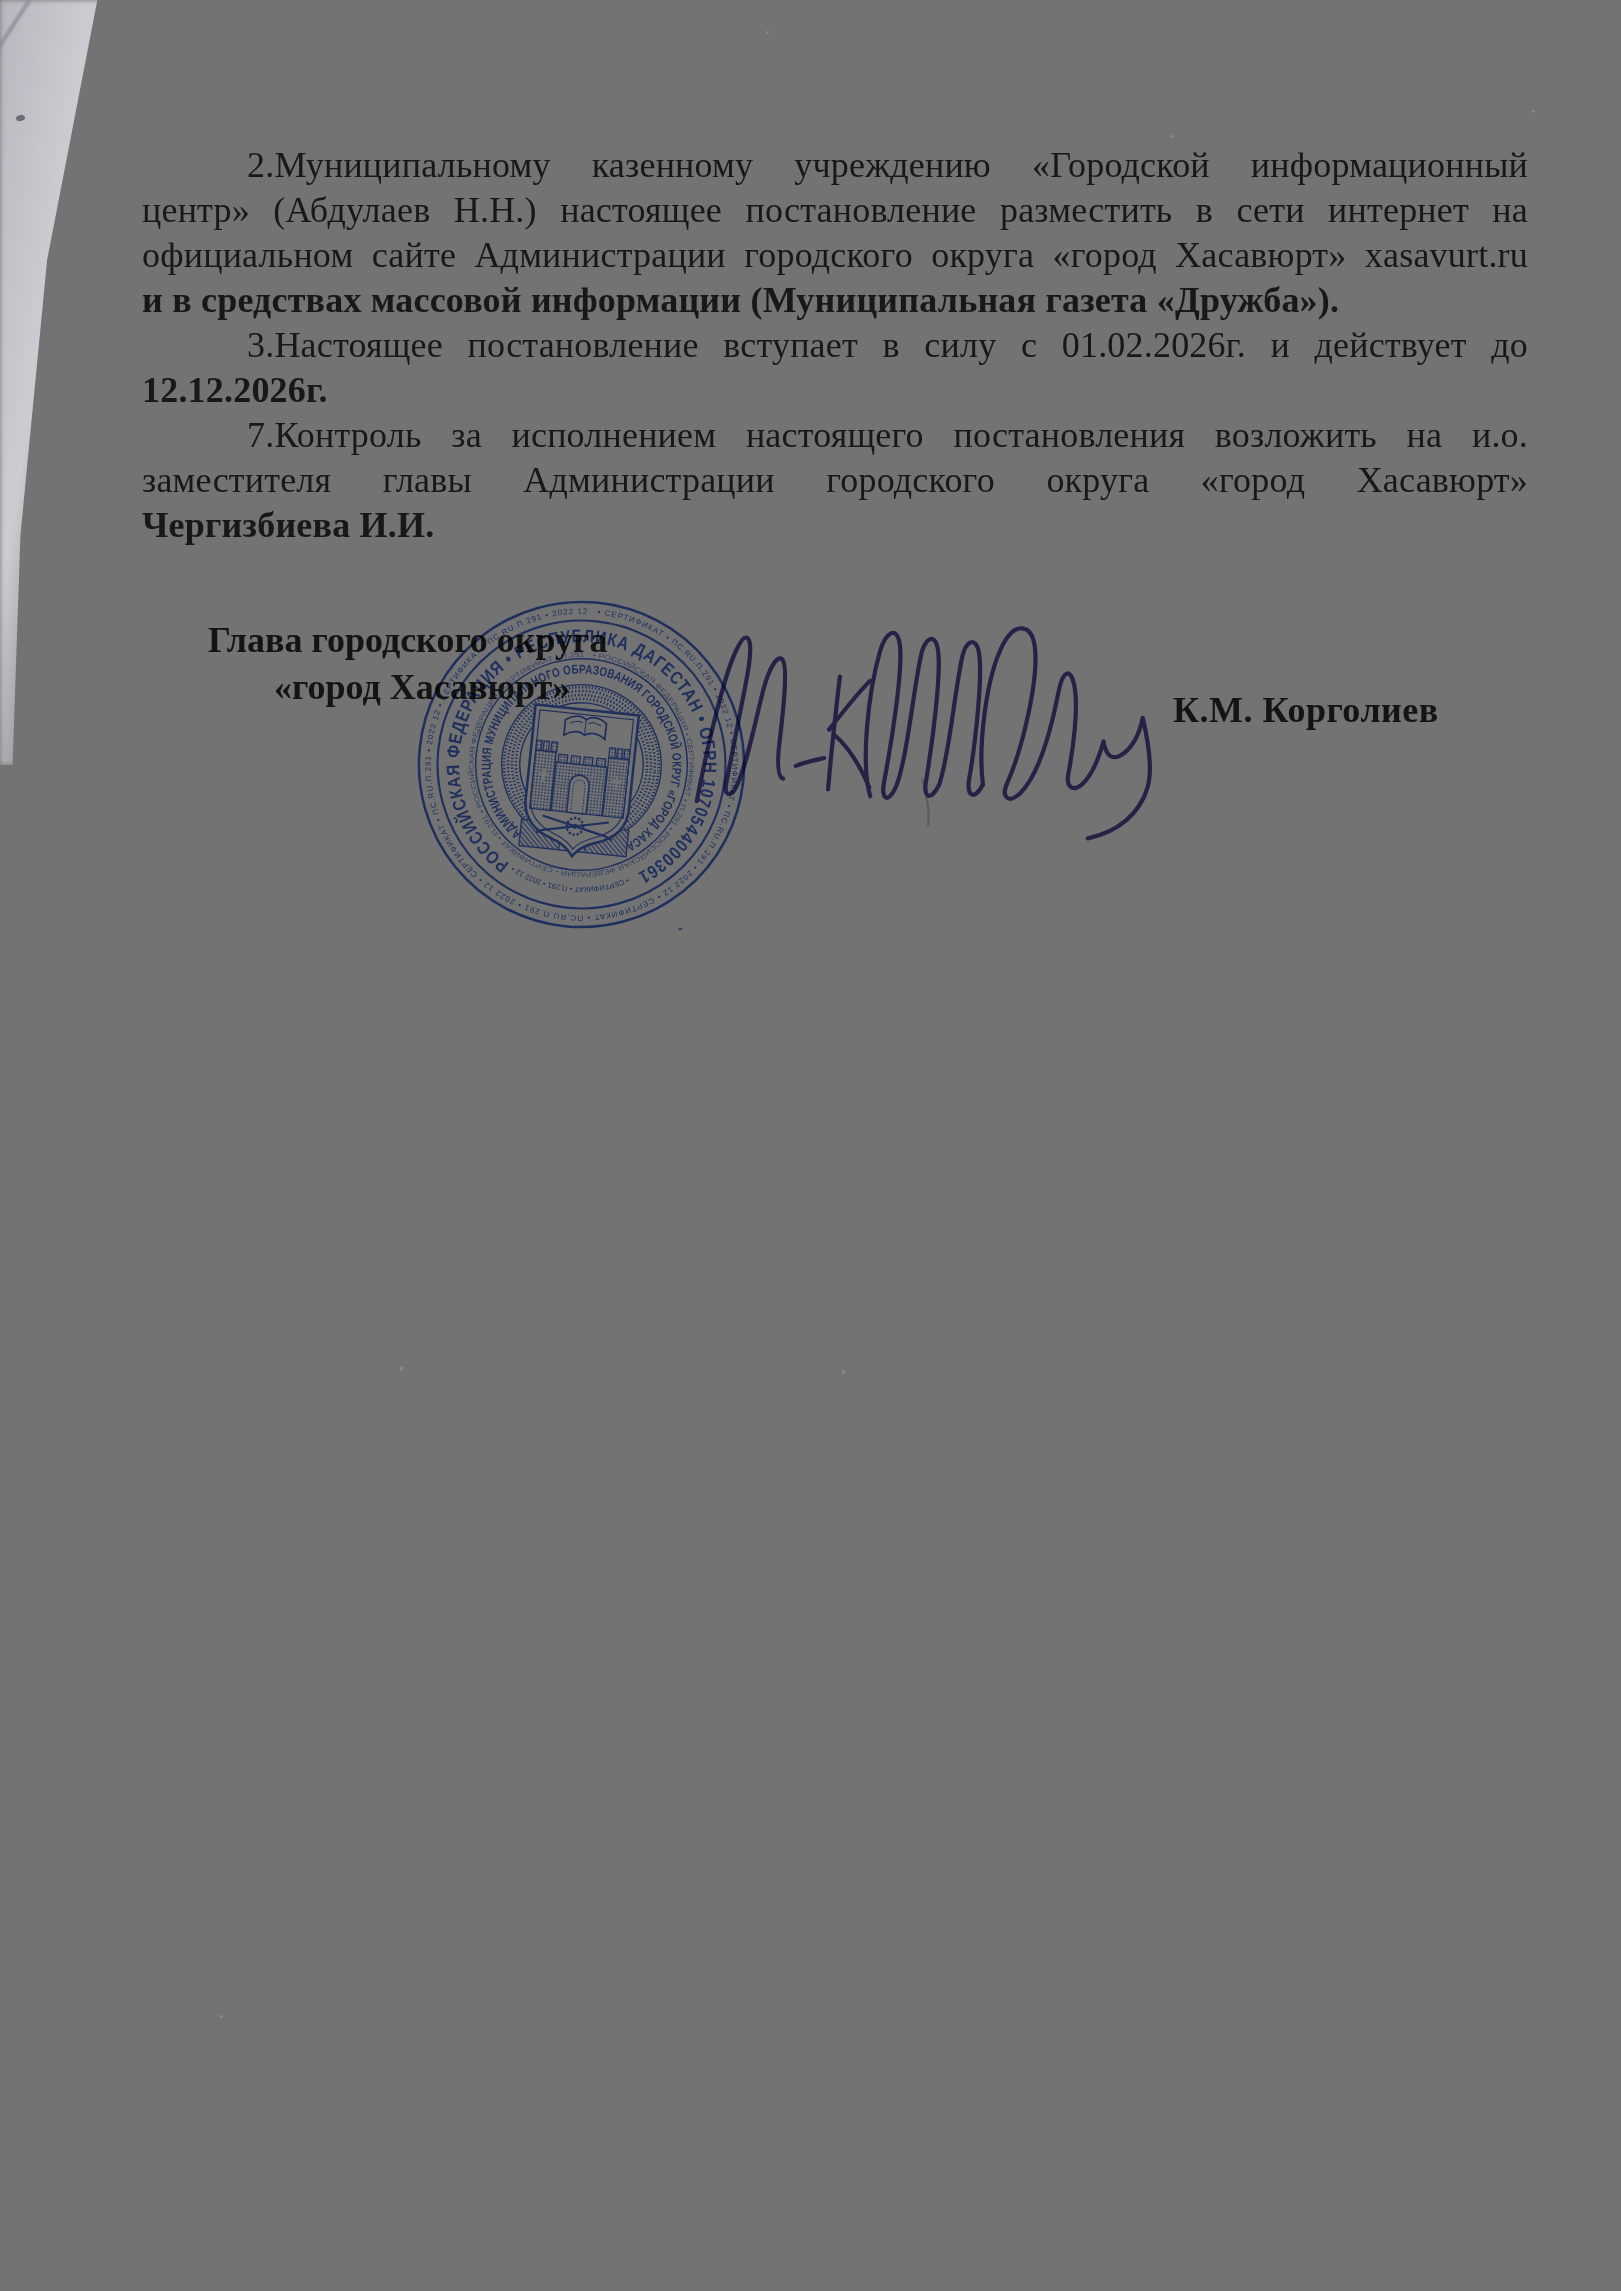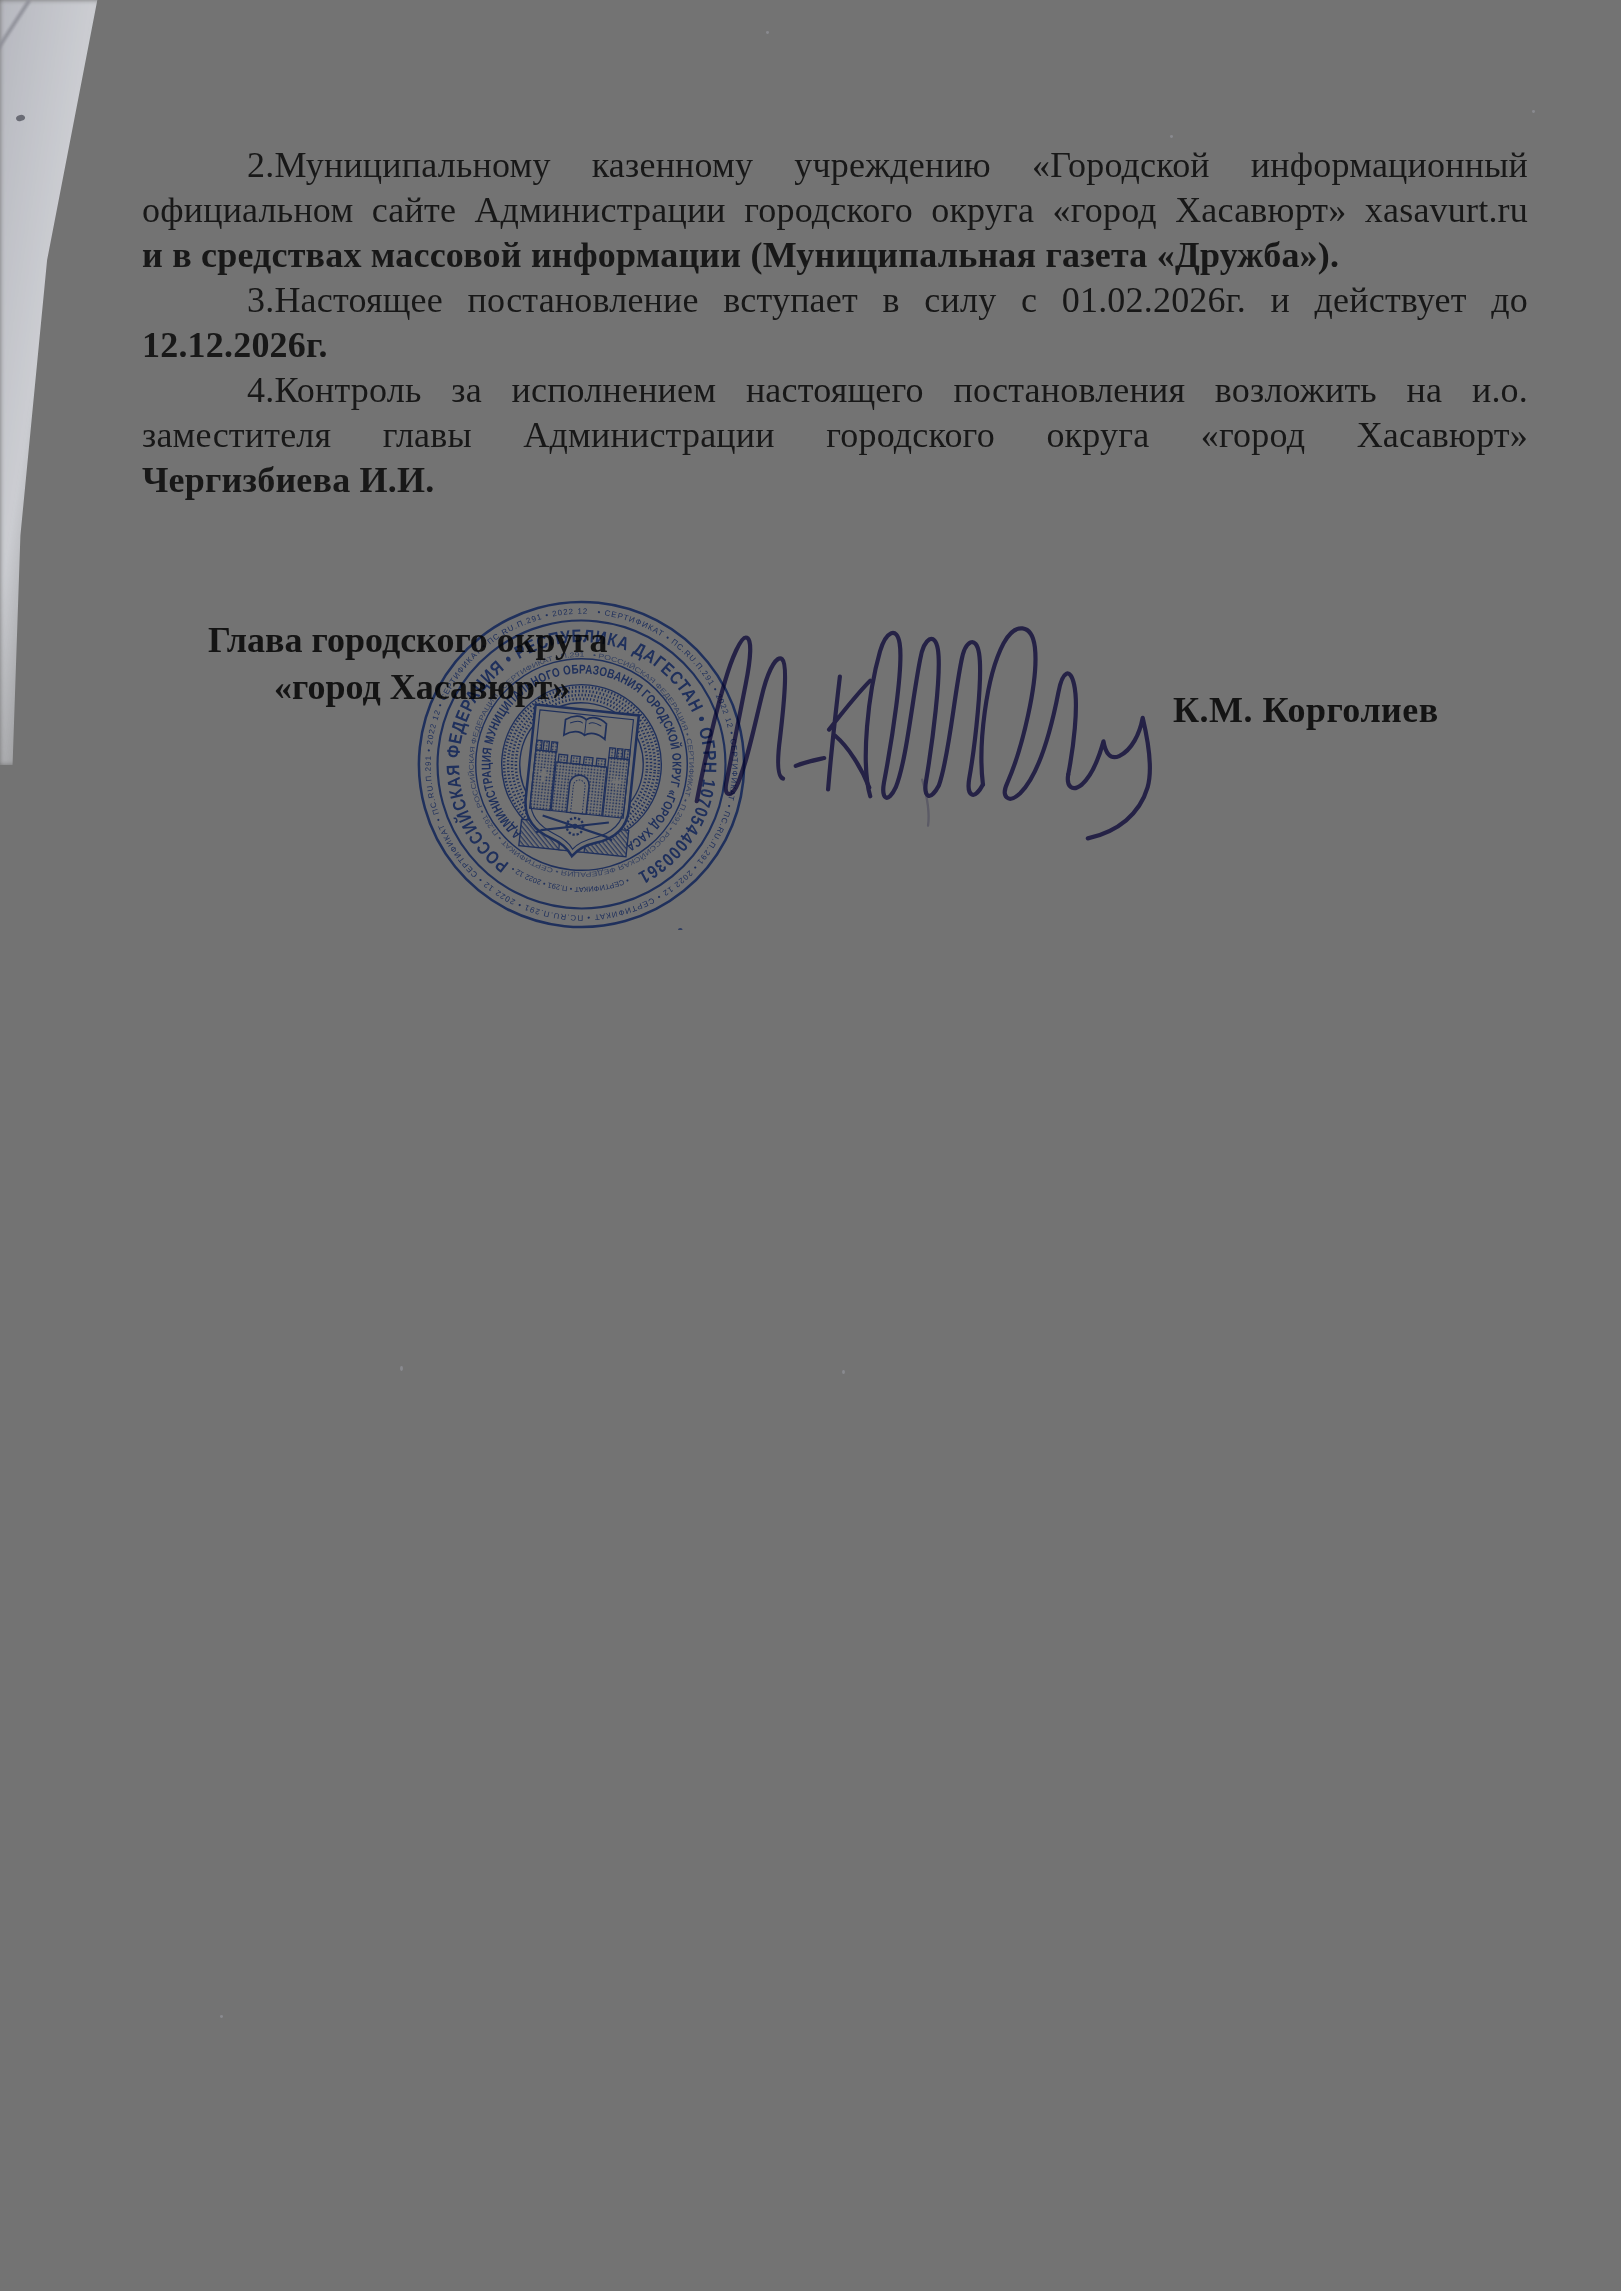--- a/index.html
+++ b/index.html
@@ -37,25 +37,26 @@
     border-radius:50% 60% 45% 55%;transform:rotate(-20deg);opacity:.9;}
   .speck{position:absolute;border-radius:50%;background:#9b9da6;opacity:.55;}
 </style>
 </head>
 <body>
 
 <div class="page">
 
   <div class="textblock">
     <div class="line l-first">2.Муниципальному казенному учреждению «Городской информационный</div>
+    <div class="line">центр» (Абдулаев Н.Н.) настоящее постановление разместить в сети интернет на</div>
     <div class="line">официальном сайте Администрации городского округа «город Хасавюрт» xasavurt.ru</div>
     <div class="line l-last">и в средствах массовой информации (Муниципальная газета «Дружба»).</div>
     <div class="line l-first">3.Настоящее постановление вступает в силу с 01.02.2026г. и действует до</div>
     <div class="line l-last">12.12.2026г.</div>
-    <div class="line l-first">4.Контроль за исполнением настоящего постановления возложить на и.о.</div>
+    <div class="line l-first">7.Контроль за исполнением настоящего постановления возложить на и.о.</div>
     <div class="line">заместителя главы Администрации городского округа «город Хасавюрт»</div>
     <div class="line l-last">Чергизбиева И.И.</div>
   </div>
 
   <div id="sig-line1" class="sig-text">Глава городского округа</div>
   <div id="sig-line2" class="sig-text">«город Хасавюрт»</div>
   <div id="sig-name" class="sig-text">К.М. Корголиев</div>
 
   <svg class="stamp-svg" viewBox="-169 -169 338 338" font-family="Liberation Sans, sans-serif">
     <defs>

